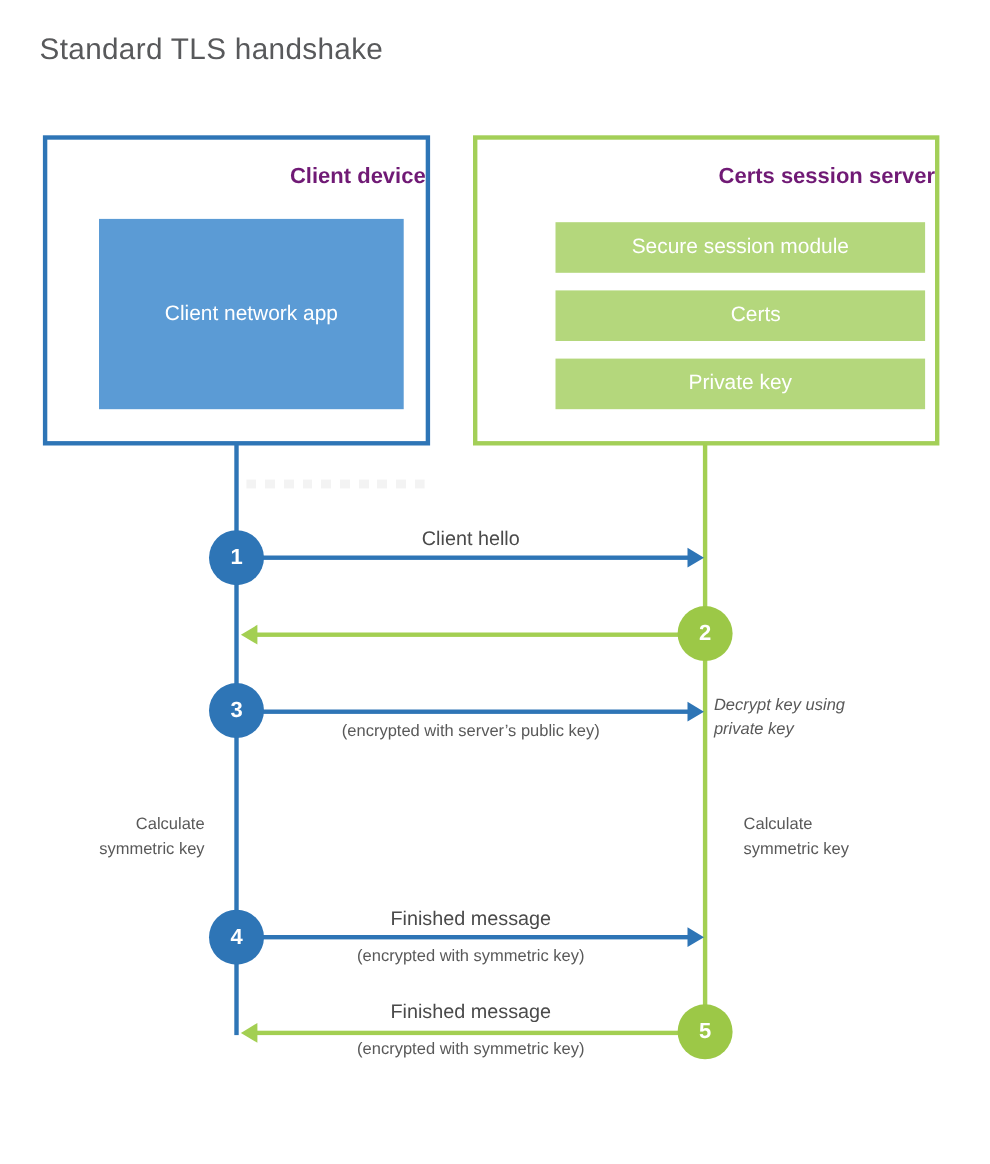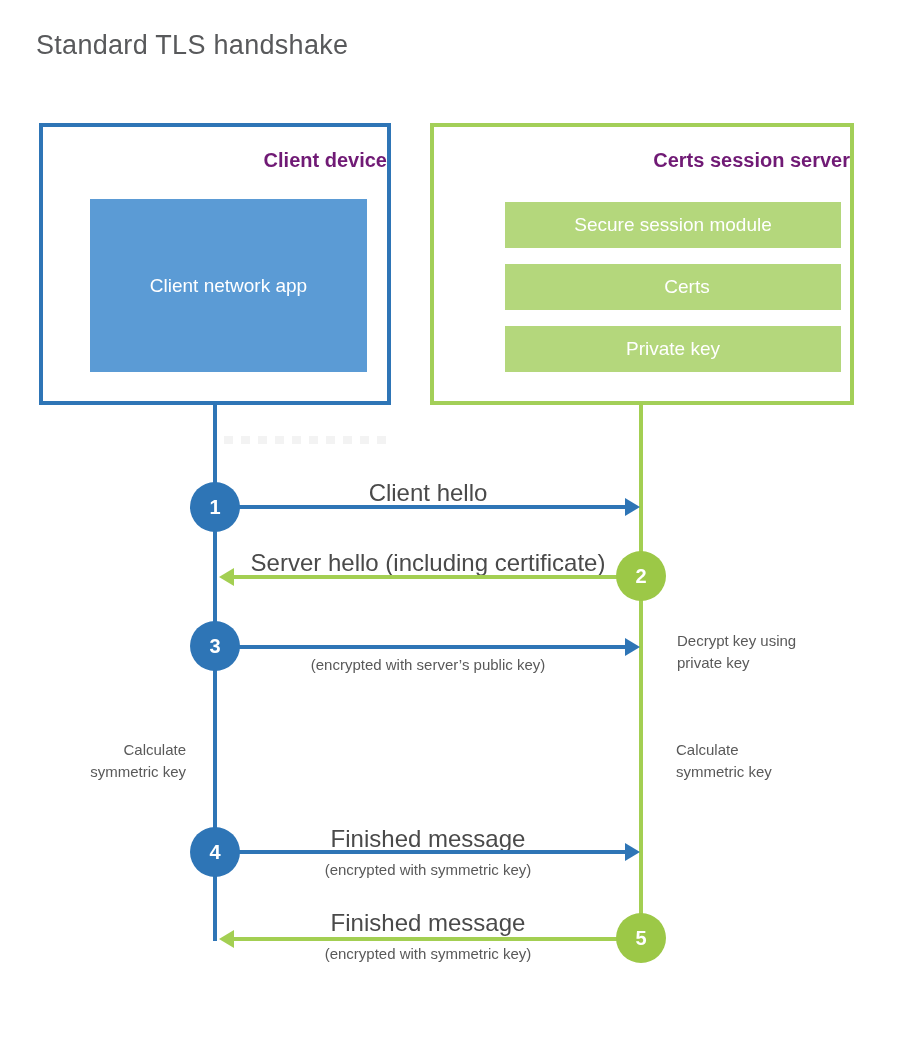--- a/index.html
+++ b/index.html
@@ -33,27 +33,27 @@
   .msg-line.blue { background:#2e75b6; }
   .msg-line.green { background:#a3cf52; }
   .head { position:absolute; width:0; height:0; border-top:9px solid transparent; border-bottom:9px solid transparent; }
   .head.right { border-left:15px solid #2e75b6; }
   .head.left  { border-right:15px solid #a3cf52; }
 
   .num-circle { position:absolute; width:50px; height:50px; border-radius:50%; display:flex; align-items:center; justify-content:center; color:#fff; font-size:20px; font-weight:700; }
   .num-circle.blue { background:#2e75b6; }
   .num-circle.green { background:#9cc847; }
 
-  .msg-label { position:absolute; left:228px; width:400px; text-align:center; font-size:24px; color:#4a4a4a; }
+  .msg-label { position:absolute; left:228px; width:400px; text-align:center; font-size:18px; color:#4a4a4a; }
   .msg-sub   { position:absolute; left:228px; width:400px; text-align:center; font-size:15px; color:#595959; }
 
   .side-note { position:absolute; font-size:15px; color:#595959; line-height:1.45; }
   .note-left  { left:60px; top:739px; width:126px; text-align:right; }
   .note-right { left:676px; top:739px; width:135px; }
-  .note-decrypt { left:677px; top:630px; width:145px; }
+  .note-decrypt { left:649px; top:630px; width:145px;font-style:italic; }
 </style>
 </head>
 <body>
 
 <div class="canvas">
 
   <div class="page-title">Standard TLS handshake</div>
 
   <div class="actor-box client-box">
     <div class="actor-title">Client device</div>
@@ -77,21 +77,20 @@
 
   <div class="lifeline blue"></div>
   <div class="lifeline green"></div>
   <div class="ghost-dashes"></div>
 
   <div class="msg-label" style="top:479px">Client hello</div>
   <div class="msg-line blue" style="left:215px; top:505px; width:412px"></div>
   <div class="head right" style="left:625px; top:498px"></div>
   <div class="num-circle blue" style="left:190px; top:482px">1</div>
 
-  <div class="msg-label" style="top:549px">Server hello (including certificate)</div>
   <div class="msg-line green" style="left:233px; top:575px; width:408px"></div>
   <div class="head left" style="left:219px; top:568px"></div>
   <div class="num-circle green" style="left:616px; top:551px">2</div>
 
   <div class="msg-line blue" style="left:215px; top:645px; width:412px"></div>
   <div class="head right" style="left:625px; top:638px"></div>
   <div class="msg-sub" style="top:656px">(encrypted with server’s public key)</div>
   <div class="num-circle blue" style="left:190px; top:621px">3</div>
   <div class="side-note note-decrypt">Decrypt key using private key</div>
 

